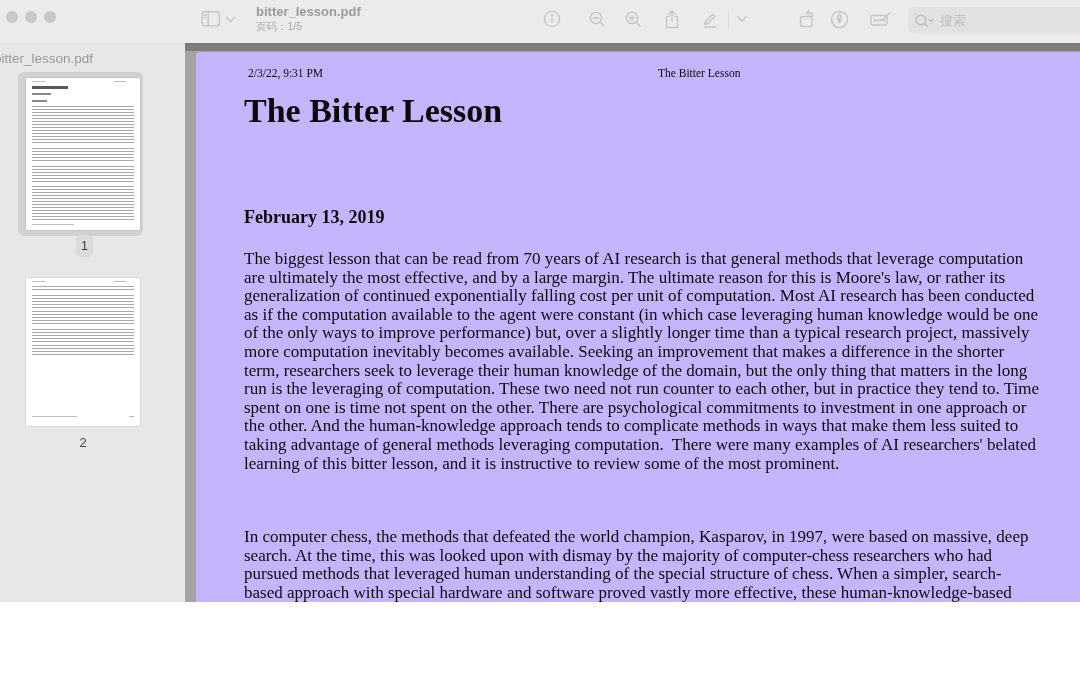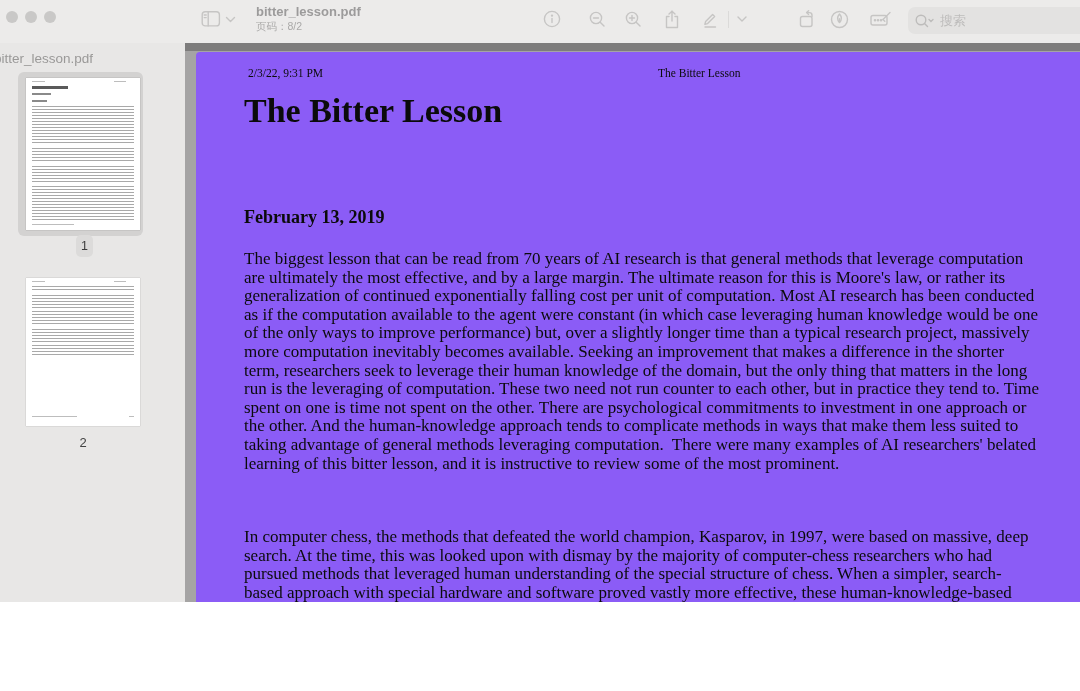--- a/index.html
+++ b/index.html
@@ -32,21 +32,21 @@
   .t-dash { height:1px; background:#bdbdbd; }
   .t-bar { background:#5a5a5a; }
   .t-line { background:#8a8a8a; }
   .t-stripes { left:6px; right:6px; background-image:repeating-linear-gradient(#a9a9a9 0,#a9a9a9 1px,transparent 1px,transparent 3px); }
   #page1-badge { position:absolute; left:76px; top:192px; width:17px; height:22px; background:#dcdbda; border-radius:5px; display:flex; align-items:center; justify-content:center; font-size:12.5px; color:#3c3c3c; }
   #page2-label { position:absolute; left:26px; top:392px; width:114px; text-align:center; font-size:13px; color:#434343; }
 
   
   #canvas { position:absolute; left:185px; top:43px; width:895px; height:648px; background:#a5a4a4; }
   #canvas-topstrip { position:absolute; left:0; top:0; width:895px; height:8px; background:#7d7c7c; }
-  #page { position:absolute; left:11px; top:9px; width:884px; height:639px; background:#8b5cf6; border-radius:4px 0 0 0; font-family:"Liberation Serif","DejaVu Serif",serif; color:#0b0b0b; }
+  #page { position:absolute; left:11px; top:9px; width:884px; height:639px; background:#c4b5fd; border-radius:4px 0 0 0; font-family:"Liberation Serif","DejaVu Serif",serif; color:#0b0b0b; }
   .doc-abs { position:absolute; white-space:nowrap; }
   #doc-header-left { left:52px; top:15px; font-size:11.5px; }
   #doc-header-center { left:462px; top:15px; font-size:11.5px; }
   #doc-title { left:48px; top:40px; font-size:34px; font-weight:bold; }
   #doc-author { left:48px; top:103px; font-size:25px; font-weight:bold; }
   #doc-date { left:48px; top:155px; font-size:18px; font-weight:bold; }
   .para { position:absolute; left:48px; width:795px; font-size:17px; line-height:18.6px; white-space:pre-wrap; }
   #para1 { top:198px; }
   #para2 { top:476px; }
 </style>
@@ -69,21 +69,21 @@
       </svg>
     </span>
     <span class="icon-btn" style="left:222px; width:16px">
       <svg width="11" height="7" viewBox="0 0 11 7">
         <polyline points="1.5,1.5 5.5,5.5 9.5,1.5"></polyline>
       </svg>
     </span>
 
     <div id="tb-titleblock">
       <div id="tb-title">bitter_lesson.pdf</div>
-      <div id="tb-pageinfo">页码：8/2</div>
+      <div id="tb-pageinfo">页码：1/5</div>
     </div>
 
     <span class="icon-btn" style="left:540px">
       <svg width="20" height="20" viewBox="0 0 20 20">
         <circle cx="10" cy="10" r="7.6"></circle>
         <circle cx="10" cy="6.6" r="0.5" fill="#c6c5c4"></circle>
         <line x1="10" y1="9.4" x2="10" y2="13.6"></line>
       </svg>
     </span>
     <span class="icon-btn" style="left:585px">

